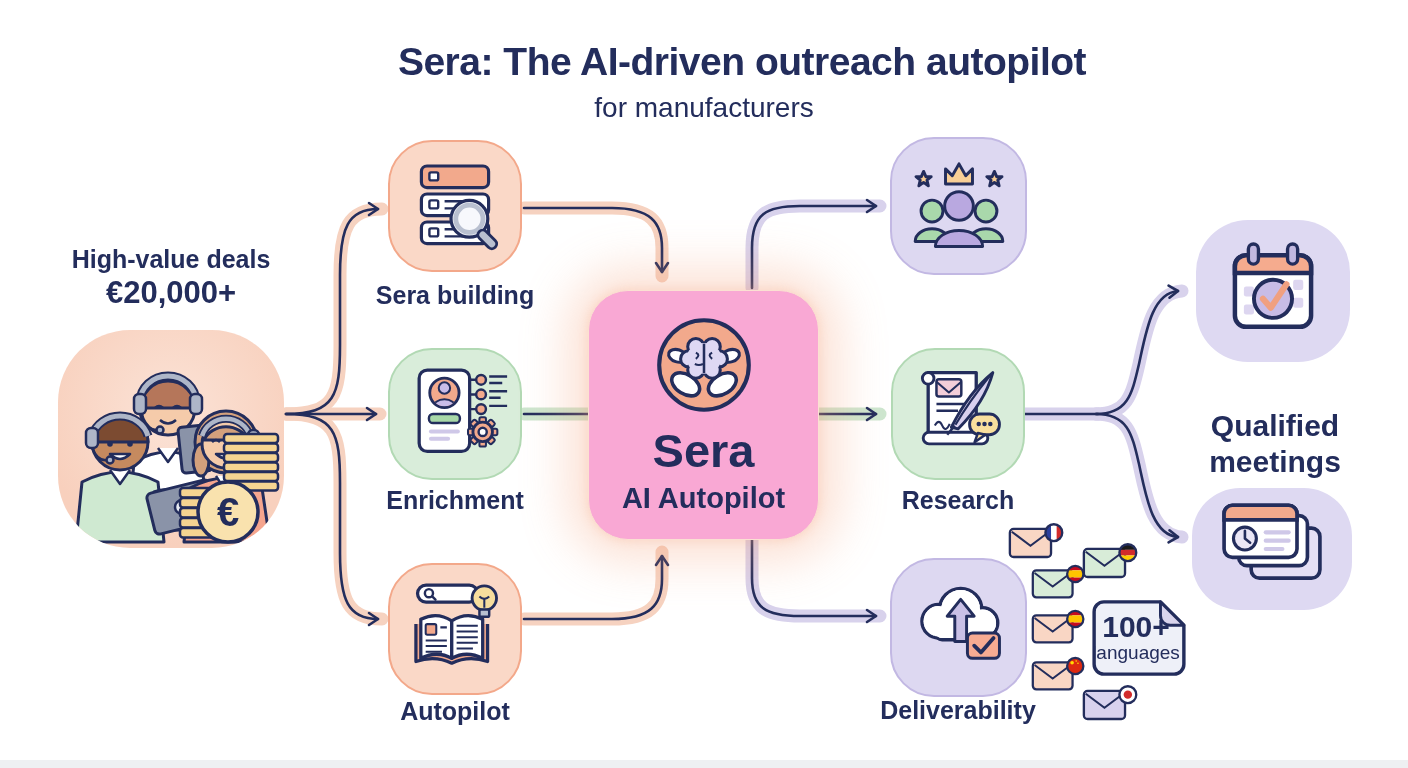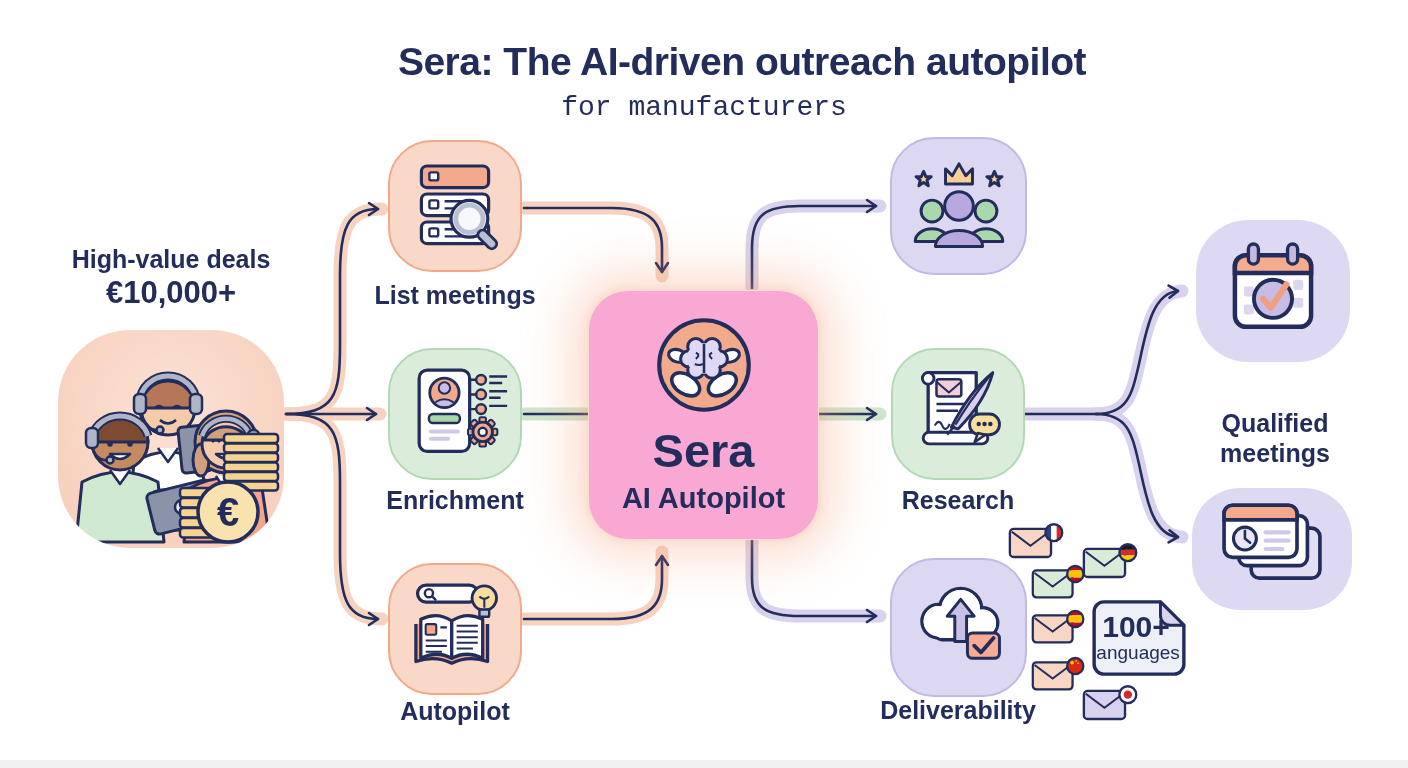--- a/index.html
+++ b/index.html
@@ -1,38 +1,38 @@
 <!DOCTYPE html>
 <html><head>
 <meta charset="utf-8">
 <style>
   html,body{margin:0;padding:0;background:#fff;}
   .canvas{position:relative;width:1408px;height:768px;background:#ffffff;overflow:hidden;
           font-family:"Liberation Sans",sans-serif;color:#232d5c;}
   .abs{position:absolute;}
   .title{top:40px;left:0;width:100%;text-align:center;font-size:39px;font-weight:800;letter-spacing:-.5px;margin-left:38px;}
-  .subtitle{top:92px;left:0;width:100%;text-align:center;font-size:28px;font-weight:500;font-family:Liberation Mono, monospace;}
+  .subtitle{top:92px;left:0;width:100%;text-align:center;font-size:28px;font-weight:500;}
   .src-head{top:244px;left:40px;width:262px;text-align:center;line-height:1.2;}
   .src-head .l1{font-size:25px;font-weight:800;}
   .src-head .l2{font-size:31px;font-weight:800;}
   .sq{position:absolute;border-radius:44px;box-sizing:border-box;z-index:2;
       display:flex;align-items:center;justify-content:center;}
   .sq.peach{background:#fad8c7;border:2.5px solid #f3a88a;}
   .sq.green{background:#d9edda;border:2.5px solid #b2d9b4;}
   .sq.lav{background:#ddd8f1;border:2.5px solid #c2b8e3;}
   .sq.soft-lav{background:#ded9f2;border:none;border-radius:52px;}
   .stage-label{position:absolute;width:240px;text-align:center;font-size:25px;font-weight:800;z-index:3;}
   .illu{left:58px;top:330px;width:226px;height:218px;border-radius:72px;overflow:hidden;z-index:2;
         background:radial-gradient(circle at 50% 38%,#fbe3d7 0%,#f8d0bd 75%);}
   .sera-box{left:588px;top:290px;width:229px;height:248px;border-radius:40px;background:#f9a8d4;z-index:2;
             border:1px solid #fbe0d2;display:flex;flex-direction:column;align-items:center;
             box-shadow:0 0 46px 22px rgba(246,160,118,.30),0 0 10px 2px rgba(246,160,118,.20);}
   .sera-name{font-size:47px;font-weight:800;line-height:1;margin-top:6px;}
   .sera-sub{font-size:29px;font-weight:700;margin-top:8px;}
-  .result-label{left:1186px;top:408px;width:178px;text-align:center;font-size:25px;font-weight:800;line-height:1.2;z-index:3;}
+  .result-label{left:1186px;top:408px;width:178px;text-align:center;font-size:30px;font-weight:800;line-height:1.2;z-index:3;}
   .env{position:absolute;z-index:4;}
   .note{left:1090px;top:598px;width:98px;height:80px;z-index:4;}
   .note .txt{position:absolute;left:0;top:14px;width:92px;text-align:center;}
   .note .v{display:block;font-size:30px;font-weight:800;line-height:1;}
   .note .l{display:block;font-size:19px;font-weight:500;line-height:1.2;}
   svg{display:block;}
   .arrows{left:0;top:0;z-index:1;}
   .bottom-strip{left:0;bottom:0;width:100%;height:8px;background:#eef0f2;z-index:0;}
 </style>
 </head>
@@ -78,21 +78,21 @@
       <path d="M1096,414 C1128,414 1132,394 1139,364 C1146,332 1152,293 1178,291" marker-end="url(#ah)"></path>
       <path d="M1096,414 C1128,414 1132,434 1139,464 C1146,496 1152,535 1178,537" marker-end="url(#ah)"></path>
     </g>
   </svg>
 
   <div class="abs title">Sera: The AI-driven outreach autopilot</div>
   <div class="abs subtitle">for manufacturers</div>
 
   <div class="abs src-head">
     <div class="l1">High-value deals</div>
-    <div class="l2">€10,000+</div>
+    <div class="l2">€20,000+</div>
   </div>
 
   <div class="abs illu">
     <svg width="226" height="218" viewBox="0 0 226 218">
 
       <g stroke="#232d5c" stroke-width="3" stroke-linejoin="round">
         <path d="M76,132 Q110,112 144,132 L150,200 L70,200 Z" fill="#ffffff"></path>
         <path d="M100,118 L110,132 L120,118" fill="#ffffff" stroke-width="2.5"></path>
         <circle cx="110" cy="78" r="27" fill="#f5cbaa"></circle>
         <path d="M83,78 a27,27 0 0 1 54,0 z" fill="#b5765a"></path>
@@ -170,21 +170,21 @@
         <rect x="38" y="28" width="11" height="10" rx="2" stroke-width="3"></rect>
         <rect x="38" y="63" width="11" height="10" rx="2" stroke-width="3"></rect>
         <rect x="38" y="98" width="11" height="10" rx="2" stroke-width="3"></rect>
         <path d="M57,64 H94 M57,73 H84 M57,99 H94 M57,108 H84" stroke-width="3" fill="none"></path>
       </g>
       <circle cx="88" cy="86" r="23" fill="#eef0f6" stroke="#232d5c" stroke-width="4"></circle>
       <circle cx="88" cy="86" r="17" fill="#f7f8fc" stroke="#b9c0d0" stroke-width="6"></circle>
       <rect x="100" y="99" width="28" height="12" rx="6" fill="#b9c0d0" stroke="#232d5c" stroke-width="3.5" transform="rotate(45 104 104)"></rect>
     </svg>
   </div>
-  <div class="stage-label" style="left:335px;top:281px;">List meetings</div>
+  <div class="stage-label" style="left:335px;top:281px;">Sera building</div>
 
   <div class="sq green" style="left:388px;top:348px;width:134px;height:132px;">
     <svg width="114" height="114" viewBox="0 0 140 140">
       <defs>
           <clipPath id="avclip">
             <circle cx="57" cy="44" r="16.5"></circle>
           </clipPath>
         </defs>
       <rect x="26" y="16" width="62" height="100" rx="10" fill="#ffffff" stroke="#232d5c" stroke-width="4"></rect>
       <circle cx="57" cy="44" r="18" fill="#f2a98c" stroke="#232d5c" stroke-width="3.5"></circle>

